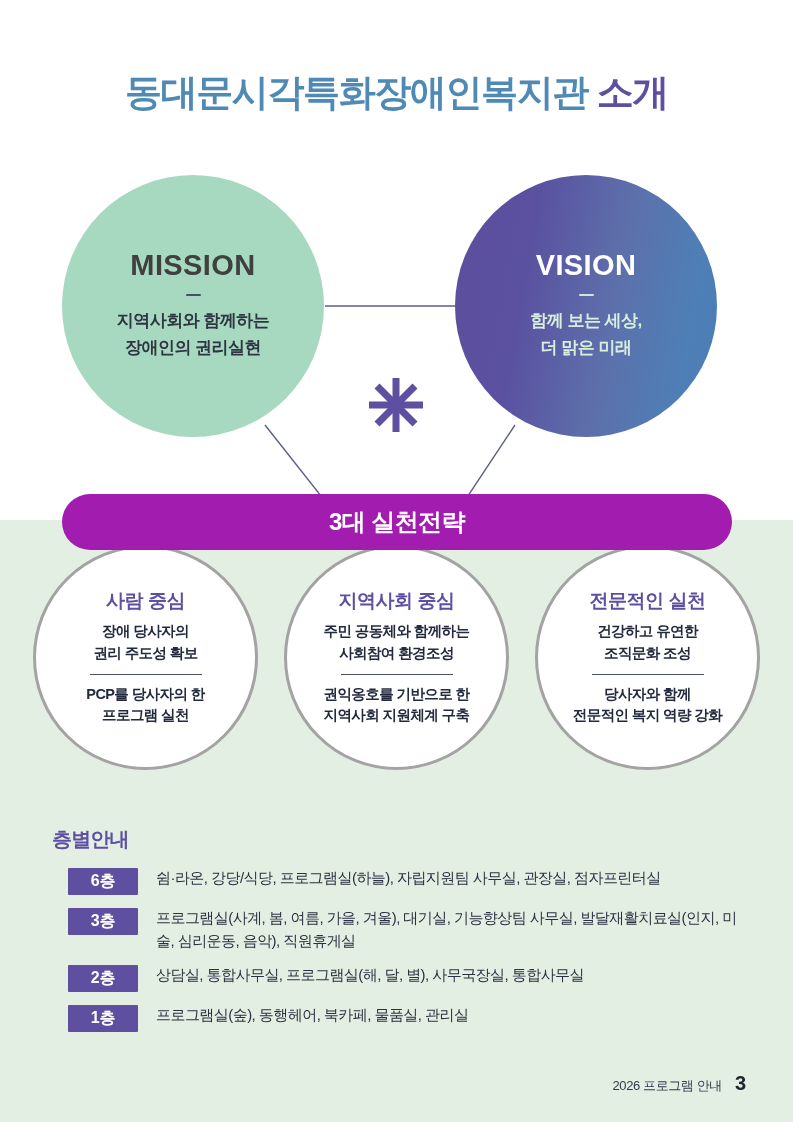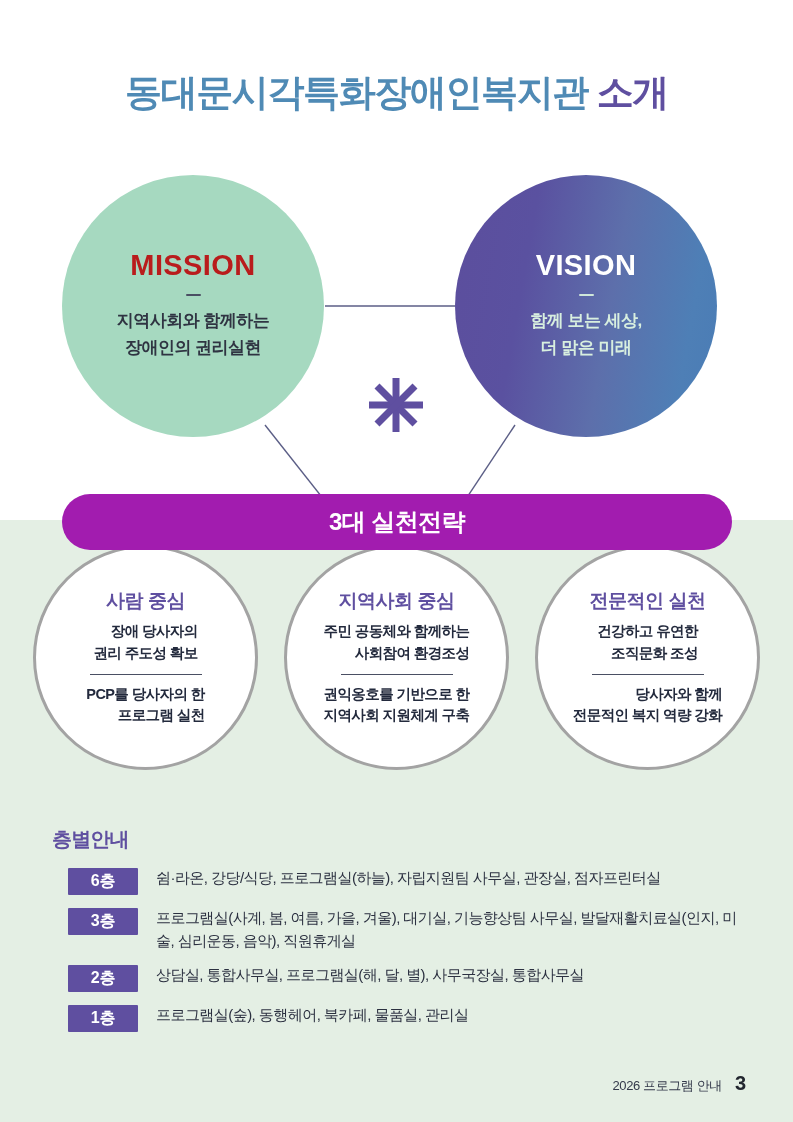--- a/index.html
+++ b/index.html
@@ -90,21 +90,21 @@
     background: linear-gradient(100deg, #5c4e9d 0%, #5a51a0 28%, #5d6fab 58%, #4e7fb6 85%, #4a7cb5 100%);
   }
 
   .circle-heading {
     font-size: 29px;
     font-weight: 800;
     letter-spacing: 0.4px;
     line-height: 1;
     margin-bottom: 10px;
   }
-  .circle-heading.mission { color: #b91c1c; }
+  .circle-heading.mission { color: #404040; }
   .circle-heading.vision  { color: #ffffff; }
 
   .circle-dash {
     width: 15px;
     height: 2px;
     margin: 4px 0 12px 0;
     border-radius: 1px;
   }
   .circle-dash.mission { background: #4a4f63; }
   .circle-dash.vision  { background: #cfe7da; }
@@ -183,21 +183,20 @@
     color: #5f4fa0;
     letter-spacing: -0.5px;
     margin-bottom: 7px;
   }
   .strat-body {
     font-size: 14.5px;
     font-weight: 700;
     color: #232a3d;
     line-height: 1.5;
     letter-spacing: -0.6px;
-    text-align: right;
   }
   .strat-rule {
     width: 112px;
     height: 1px;
     background: #4a4f63;
     margin: 9px 0 9px 0;
   }
 
   
   .floors {

